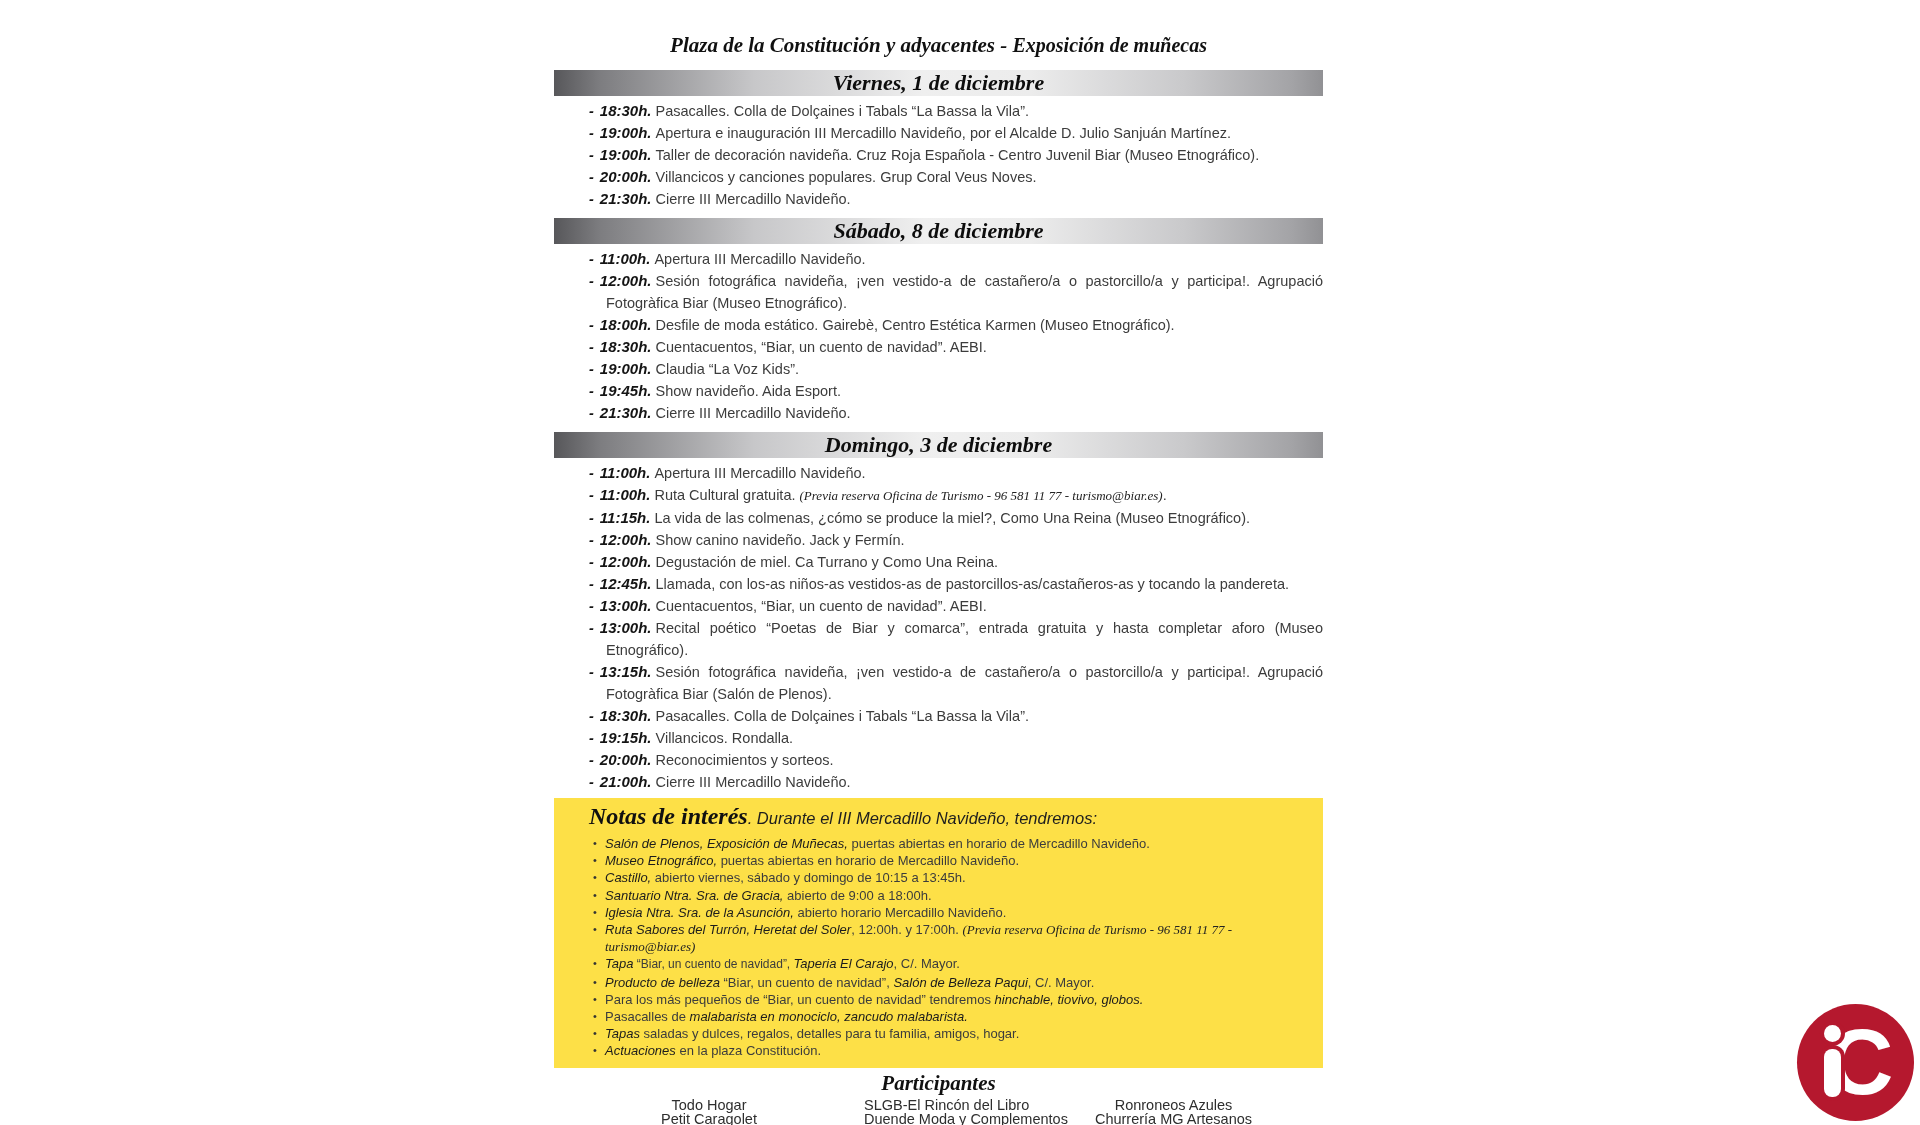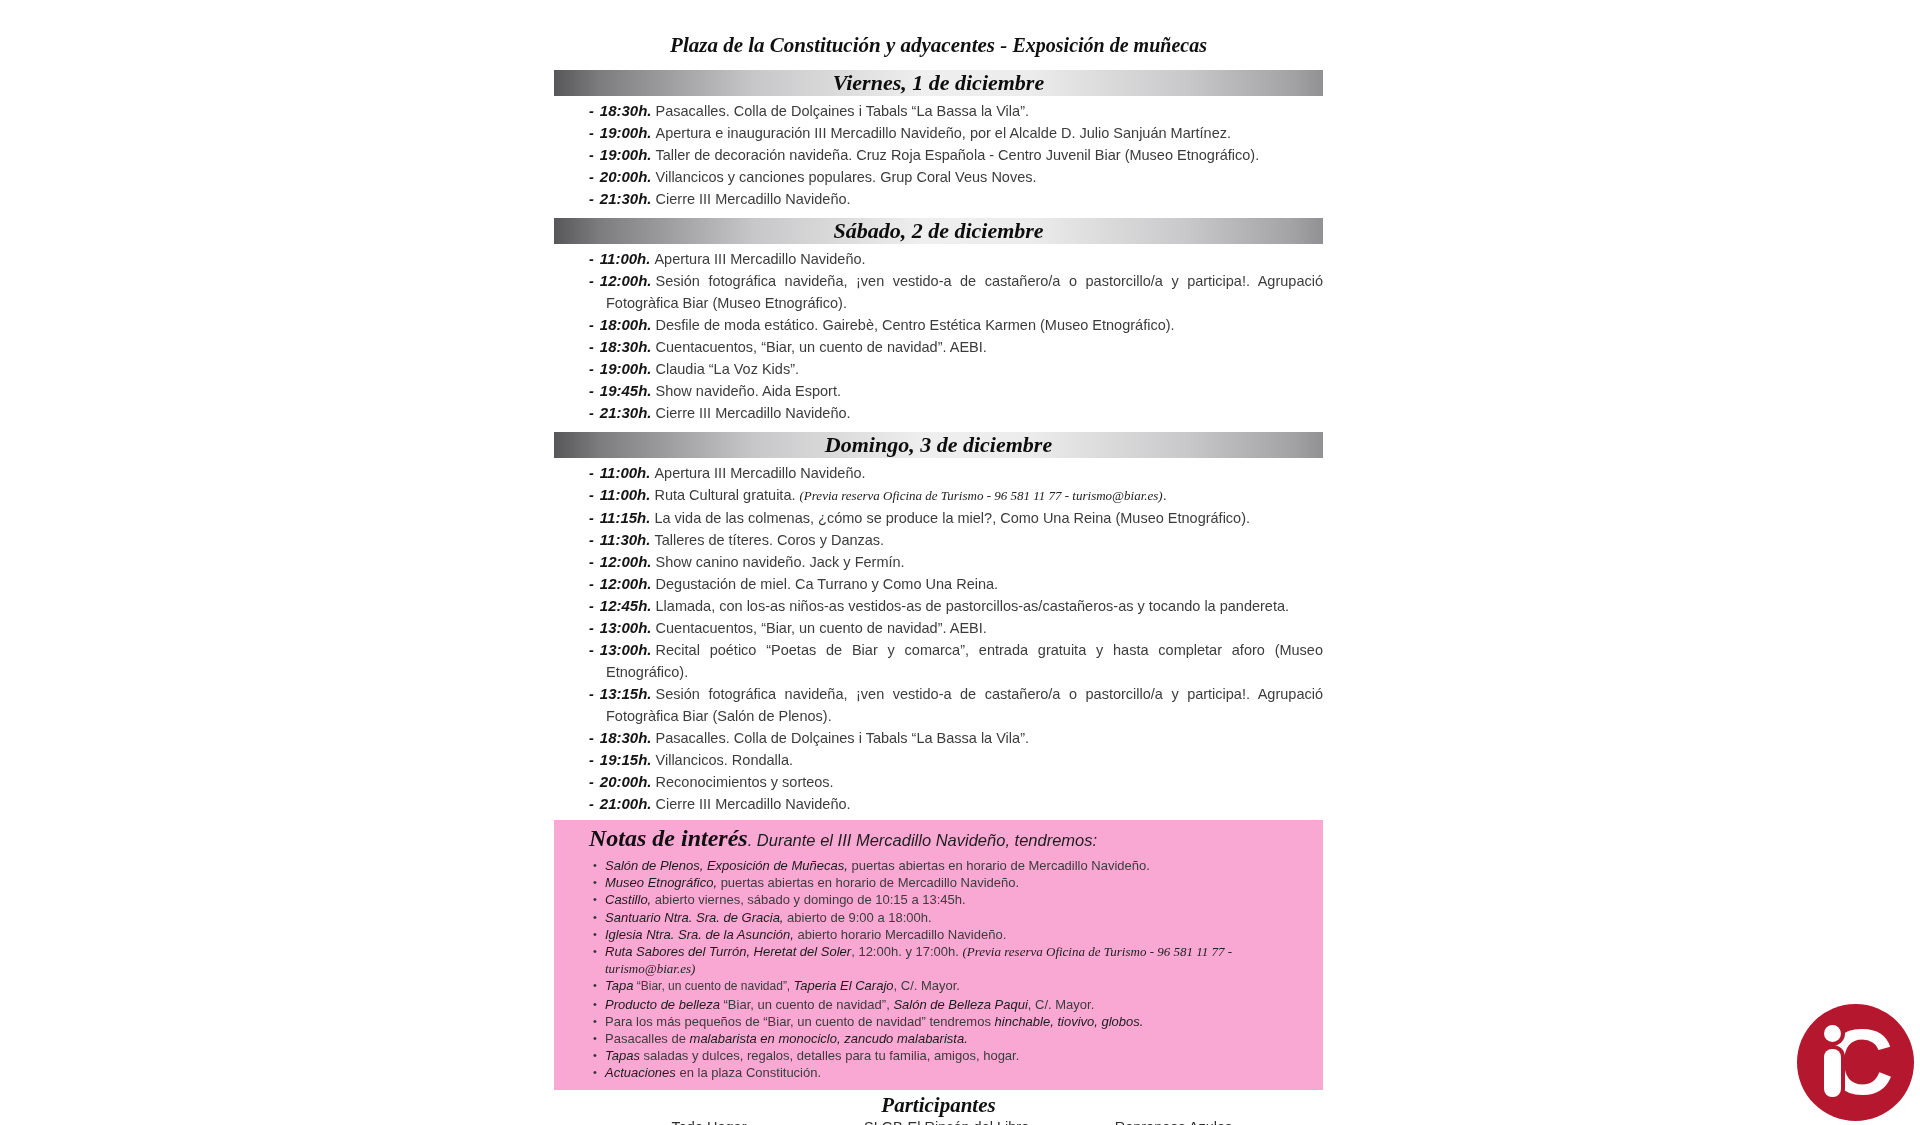--- a/index.html
+++ b/index.html
@@ -33,21 +33,21 @@
   .event::before{content:"-";font-weight:bold;font-style:italic;color:#141414;margin-right:6px;}
   .etime{font-weight:bold;font-style:italic;color:#141414;font-size:15px;margin-right:4px;}
 
   
   .run-b{font-weight:normal;font-style:italic;color:#1c1c1c;}
   .run-i{font-style:italic;font-family:"Liberation Serif",serif;font-size:13px;color:#222;}
   .run-sm{font-size:12px;}
 
   
   .notes-box{
-    margin-top:5px;background:#f9a8d4;padding:5px 2px 8px 0;
+    margin-top:5px;background:#fde047;padding:5px 2px 8px 0;
   }
   .notes-head{padding-left:35px;line-height:27px;white-space:nowrap;}
   .notes-title{
     font-family:"Liberation Serif",serif;font-style:italic;font-weight:bold;
     font-size:24px;color:#101010;
   }
   .notes-sub{font-style:italic;font-size:16.5px;color:#1e1e1e;}
   .notes-list{margin-top:3px;}
   .note{position:relative;padding-left:51px;font-size:13px;line-height:17.2px;color:#3c3c3c;}
   .ndot{position:absolute;left:39px;top:0;font-size:11px;color:#333;}
@@ -88,39 +88,38 @@
         <span>Viernes, 1 de diciembre</span>
       </div>
       <div class="events">
         <div class="event"><span class="etime">18:30h.</span><span>Pasacalles. Colla de Dolçaines i Tabals “La Bassa la Vila”.</span></div>
         <div class="event"><span class="etime">19:00h.</span><span>Apertura e inauguración III Mercadillo Navideño, por el Alcalde D. Julio Sanjuán Martínez.</span></div>
         <div class="event"><span class="etime">19:00h.</span><span>Taller de decoración navideña. Cruz Roja Española - Centro Juvenil Biar (Museo Etnográfico).</span></div>
         <div class="event"><span class="etime">20:00h.</span><span>Villancicos y canciones populares. Grup Coral Veus Noves.</span></div>
         <div class="event"><span class="etime">21:30h.</span><span>Cierre III Mercadillo Navideño.</span></div>
       </div>
       <div class="day-banner">
-        <span>Sábado, 2 de diciembre</span>
+        <span>Sábado, 8 de diciembre</span>
       </div>
       <div class="events">
         <div class="event"><span class="etime">11:00h.</span><span>Apertura III Mercadillo Navideño.</span></div>
         <div class="event"><span class="etime">12:00h.</span><span>Sesión fotográfica navideña, ¡ven vestido-a de castañero/a o pastorcillo/a y participa!. Agrupació Fotogràfica Biar (Museo Etnográfico).</span></div>
         <div class="event"><span class="etime">18:00h.</span><span>Desfile de moda estático. Gairebè, Centro Estética Karmen (Museo Etnográfico).</span></div>
         <div class="event"><span class="etime">18:30h.</span><span>Cuentacuentos, “Biar, un cuento de navidad”. AEBI.</span></div>
         <div class="event"><span class="etime">19:00h.</span><span>Claudia “La Voz Kids”.</span></div>
         <div class="event"><span class="etime">19:45h.</span><span>Show navideño. Aida Esport.</span></div>
         <div class="event"><span class="etime">21:30h.</span><span>Cierre III Mercadillo Navideño.</span></div>
       </div>
       <div class="day-banner">
         <span>Domingo, 3 de diciembre</span>
       </div>
       <div class="events">
         <div class="event"><span class="etime">11:00h.</span><span>Apertura III Mercadillo Navideño.</span></div>
         <div class="event"><span class="etime">11:00h.</span><span>Ruta Cultural gratuita. </span><span class="run-i">(Previa reserva Oficina de Turismo - 96 581 11 77 - turismo@biar.es)</span><span>.</span></div>
         <div class="event"><span class="etime">11:15h.</span><span>La vida de las colmenas, ¿cómo se produce la miel?, Como Una Reina (Museo Etnográfico).</span></div>
-        <div class="event"><span class="etime">11:30h.</span><span>Talleres de títeres. Coros y Danzas.</span></div>
         <div class="event"><span class="etime">12:00h.</span><span>Show canino navideño. Jack y Fermín.</span></div>
         <div class="event"><span class="etime">12:00h.</span><span>Degustación de miel. Ca Turrano y Como Una Reina.</span></div>
         <div class="event"><span class="etime">12:45h.</span><span>Llamada, con los-as niños-as vestidos-as de pastorcillos-as/castañeros-as y tocando la pandereta.</span></div>
         <div class="event"><span class="etime">13:00h.</span><span>Cuentacuentos, “Biar, un cuento de navidad”. AEBI.</span></div>
         <div class="event"><span class="etime">13:00h.</span><span>Recital poético “Poetas de Biar y comarca”, entrada gratuita y hasta completar aforo (Museo Etnográfico).</span></div>
         <div class="event"><span class="etime">13:15h.</span><span>Sesión fotográfica navideña, ¡ven vestido-a de castañero/a o pastorcillo/a y participa!. Agrupació Fotogràfica Biar (Salón de Plenos).</span></div>
         <div class="event"><span class="etime">18:30h.</span><span>Pasacalles. Colla de Dolçaines i Tabals “La Bassa la Vila”.</span></div>
         <div class="event"><span class="etime">19:15h.</span><span>Villancicos. Rondalla.</span></div>
         <div class="event"><span class="etime">20:00h.</span><span>Reconocimientos y sorteos.</span></div>
         <div class="event"><span class="etime">21:00h.</span><span>Cierre III Mercadillo Navideño.</span></div>

